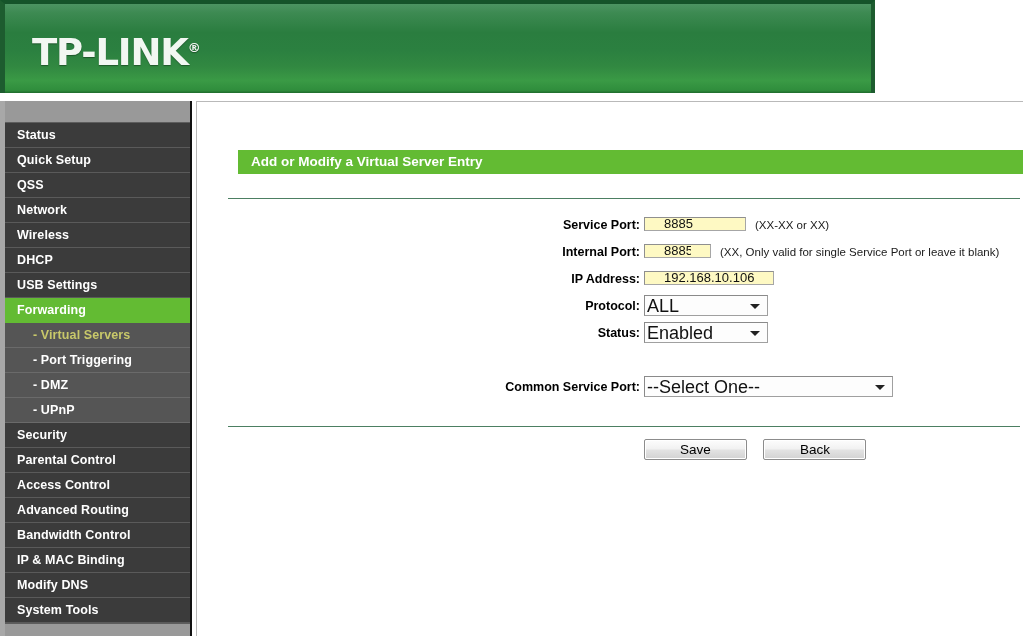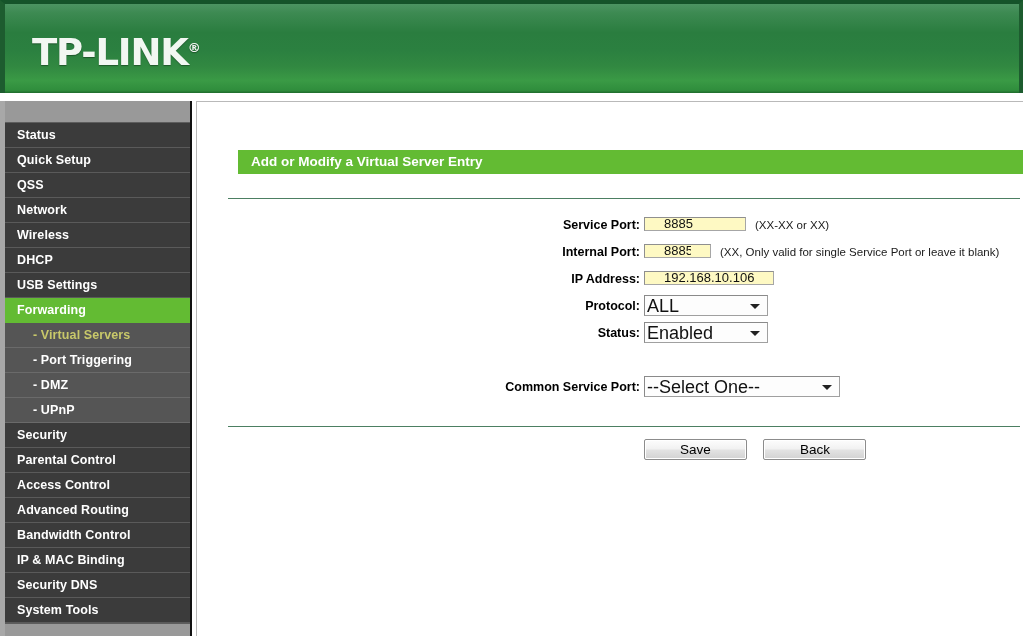--- a/index.html
+++ b/index.html
@@ -12,21 +12,21 @@
     height: 636px;
     overflow: hidden;
     font-family: "Liberation Sans", sans-serif;
     -webkit-font-smoothing: none;
   }
 
   
   #header {
     position: absolute;
     left: 0; top: 0;
-    width: 1023px;
+    width: 875px;
     height: 93px;
     box-sizing: border-box;
     border-top: 4px solid #15532a;
     border-left: 5px solid #1d5c2f;
     border-right: 4px solid #1d5c2f;
     background: linear-gradient(to bottom,
         #4c9362 0%,
         #3d8a52 10%,
         #2a7d3f 32%,
         #2b8040 52%,
@@ -256,21 +256,21 @@
       <div class="menu-item sub current">- Virtual Servers</div>
       <div class="menu-item sub">- Port Triggering</div>
       <div class="menu-item sub">- DMZ</div>
       <div class="menu-item sub">- UPnP</div>
       <div class="menu-item">Security</div>
       <div class="menu-item">Parental Control</div>
       <div class="menu-item">Access Control</div>
       <div class="menu-item">Advanced Routing</div>
       <div class="menu-item">Bandwidth Control</div>
       <div class="menu-item">IP &amp; MAC Binding</div>
-      <div class="menu-item">Security DNS</div>
+      <div class="menu-item">Modify DNS</div>
       <div class="menu-item">System Tools</div>
     </div>
   <div class="side-cap bottom"></div>
 </div>
 
 <div id="content">
 
   <div id="panel-title">Add or Modify a Virtual Server Entry</div>
 
   <div class="hr" id="hr-top"></div>
@@ -319,21 +319,21 @@
         </select>
         <span class="sel-arrow"></span>
       </span>
     </div>
   </div>
 
   <div class="field-row" style="top:274px;">
     <div class="f-label">Common Service Port:</div>
     <div class="f-ctrl">
       <span class="sel-wrap">
-        <select class="sel" style="width:196px;">
+        <select class="sel" style="width:249px;">
           <option>--Select One--</option>
         </select>
         <span class="sel-arrow"></span>
       </span>
     </div>
   </div>
 
   <div class="hr" id="hr-bot"></div>
 
   <div id="btn-row">

